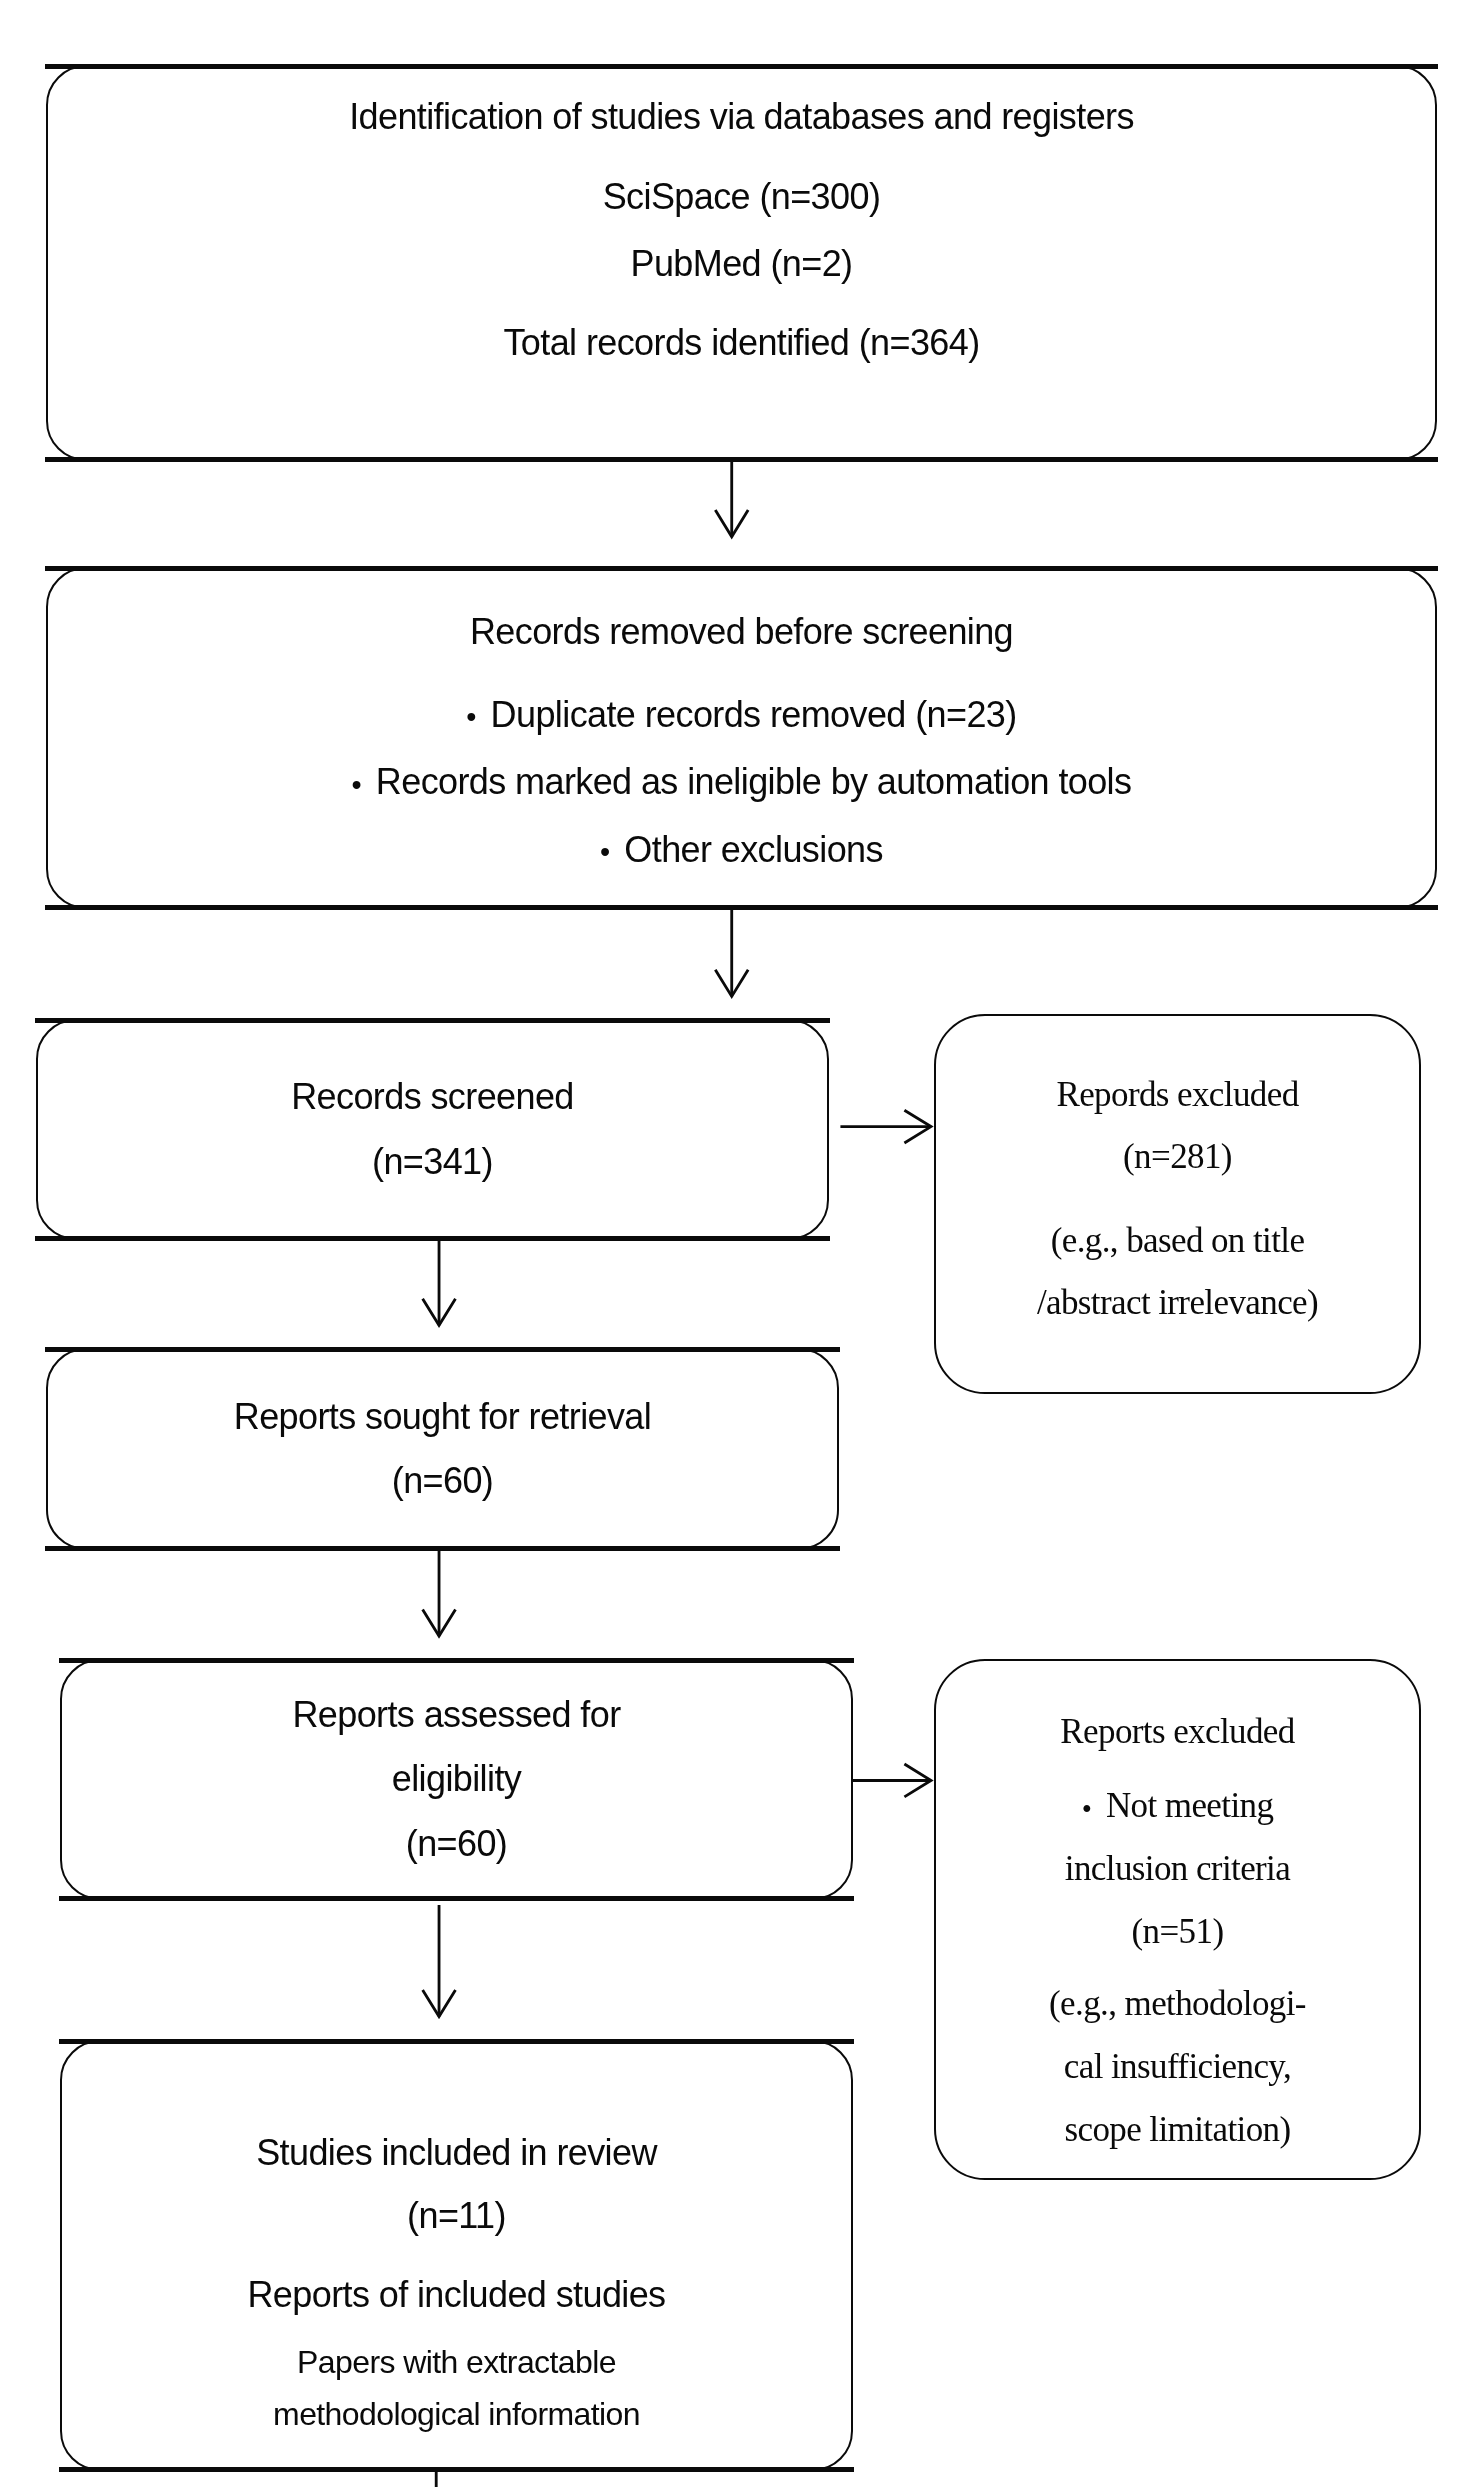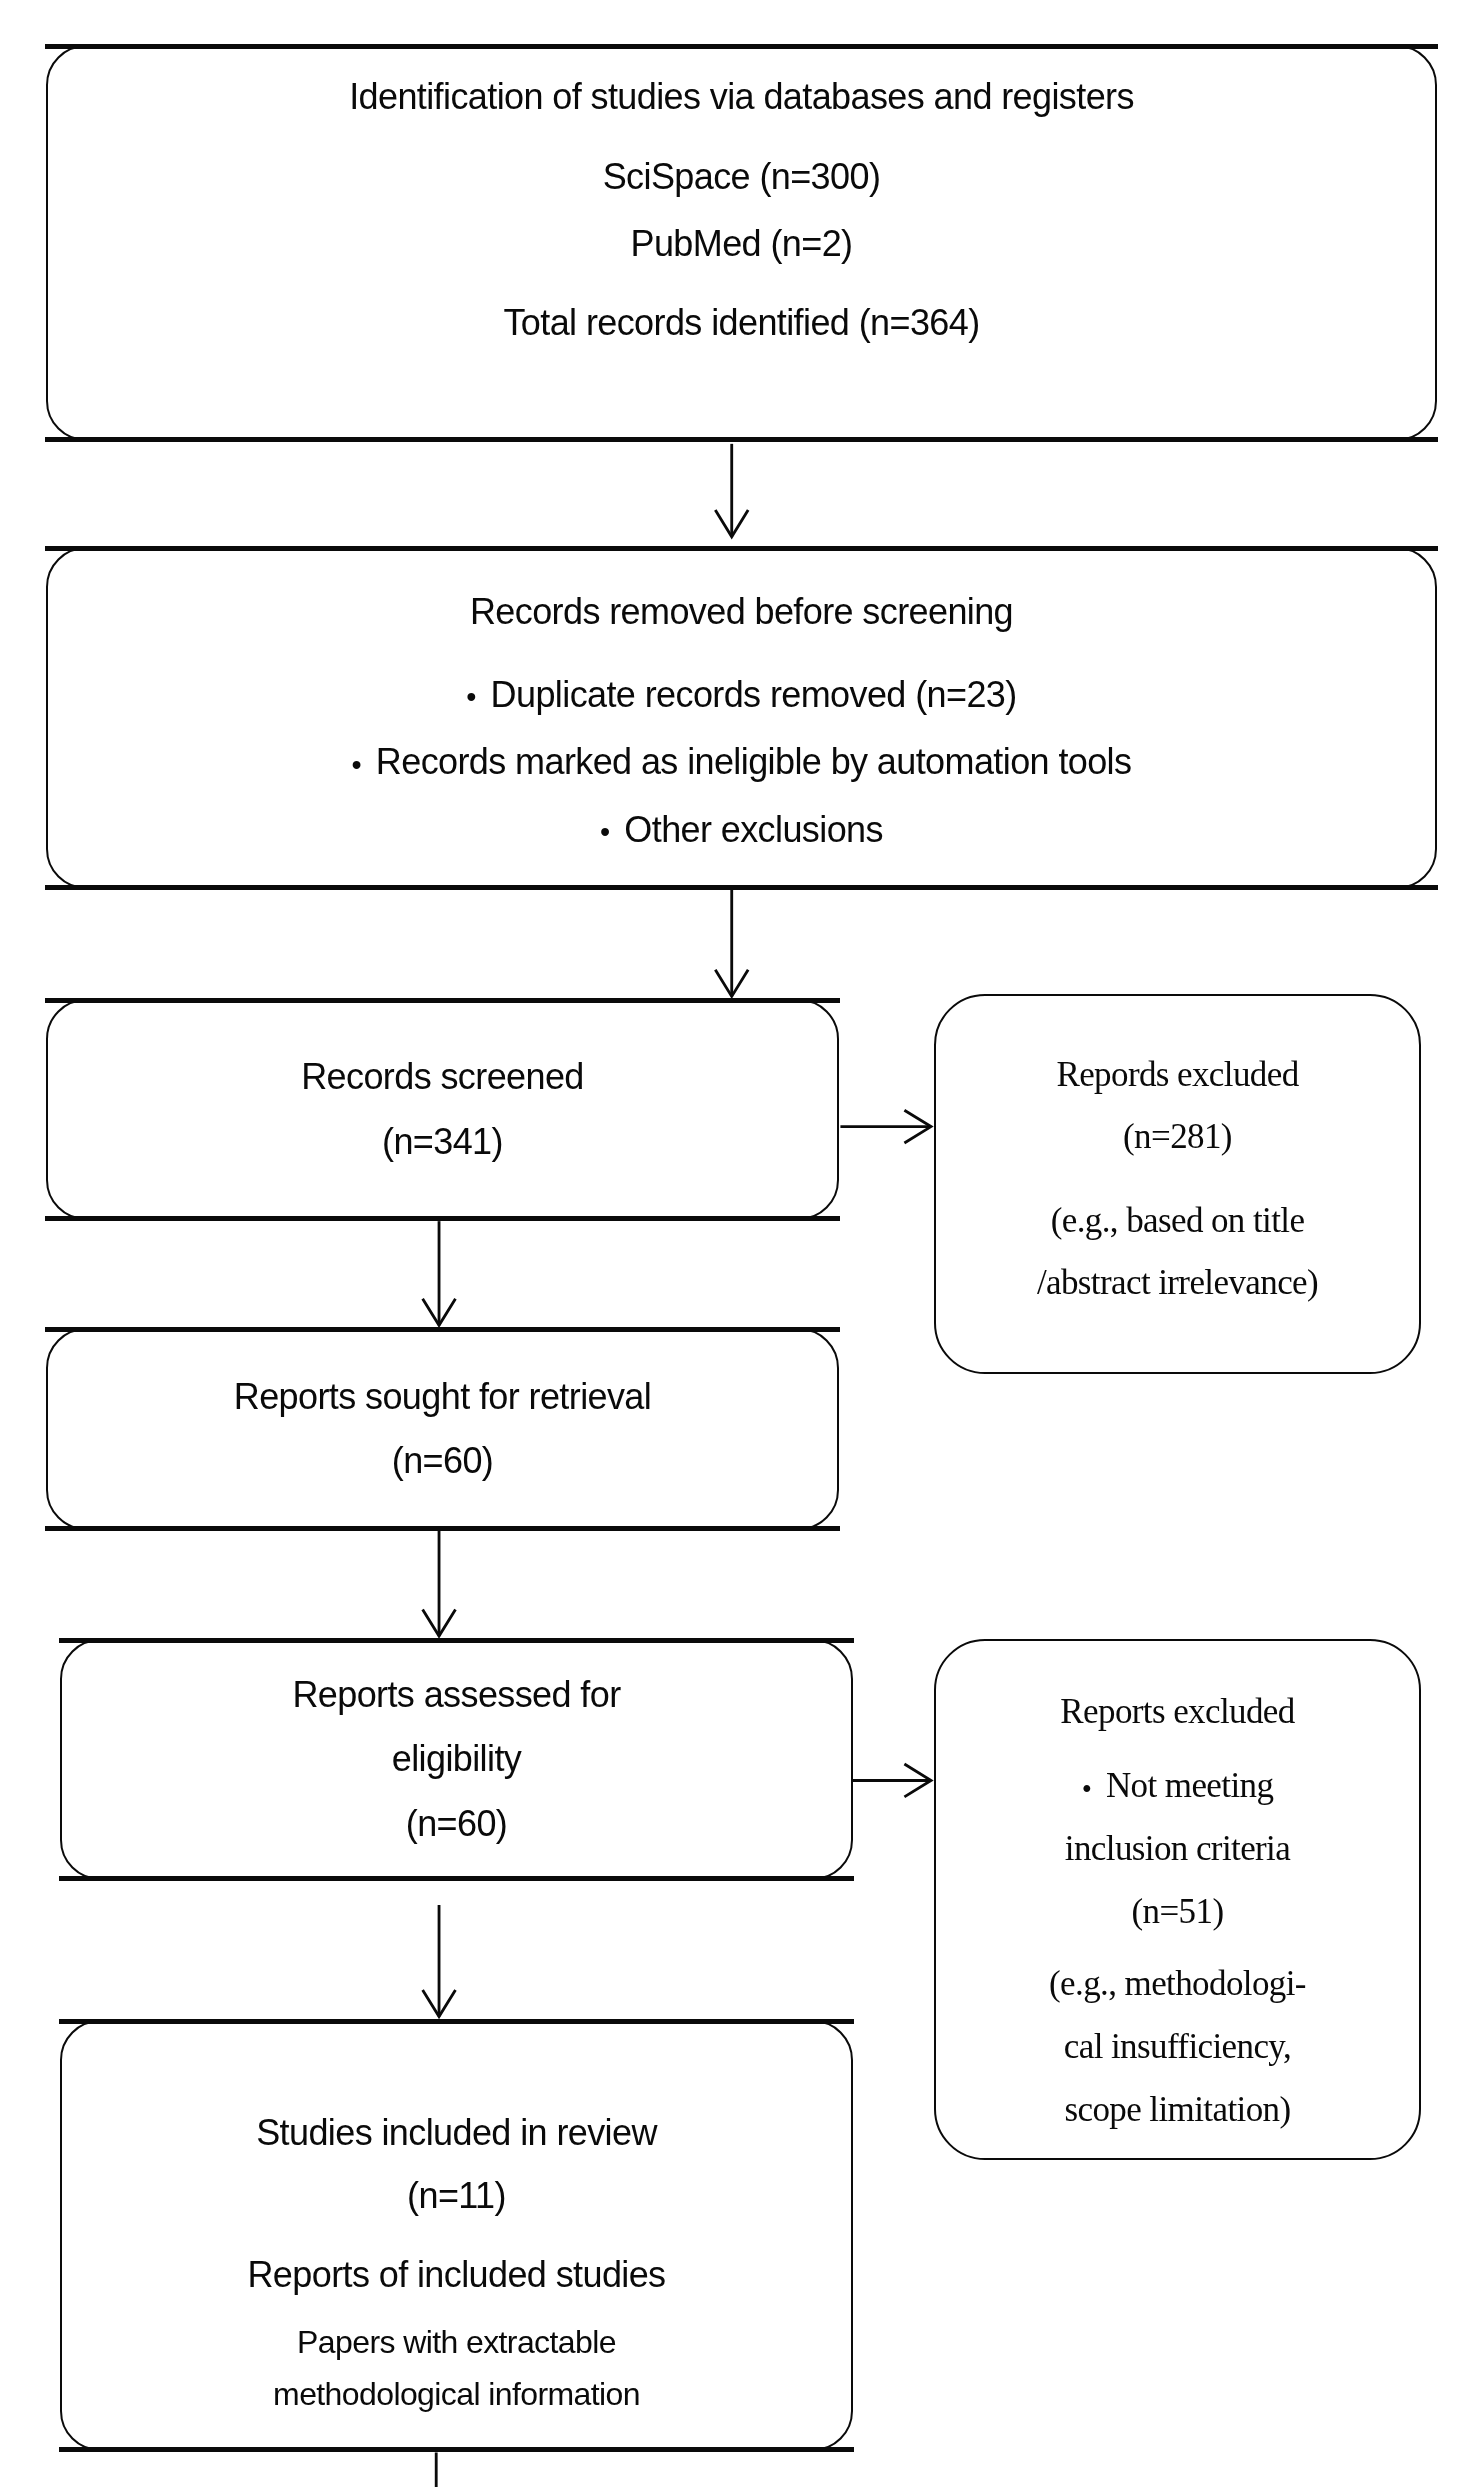--- a/index.html
+++ b/index.html
@@ -13,20 +13,21 @@
   }
   .connectors{position:absolute;left:0;top:0;width:1481px;height:2487px;}
   .connectors line,.connectors polyline{stroke:#0a0a0a;stroke-width:5;fill:none;}
   .bx{
     position:absolute;
     box-sizing:border-box;
     background:#ffffff;
     border:2.8px solid #0a0a0a;
     text-align:center;
     letter-spacing:-0.6px;
+    margin-top:20px;
   }
   .rounded70{border-radius:40px;}
   .rounded90{border-radius:51px;font-family:Liberation Serif, serif;}
   
   .heavy::before,.heavy::after{
     content:"";position:absolute;left:-2.8px;right:-2.8px;height:5.7px;background:#0a0a0a;
   }
   .heavy::before{top:-3.4px;}
   .heavy::after{bottom:-3.4px;}
   .t{font-size:36px;line-height:1.78;}
@@ -40,21 +41,21 @@
   #box-identification .title{margin-bottom:25px;}
   #box-identification .src{font-size:36px;line-height:1.85;}
   #box-identification .total{font-size:36px;line-height:1.25;margin-top:22.6px;}
 
   
   #box-removed{left:46px;top:547px;width:1391px;height:342px;padding-top:41px;}
   #box-removed .title{margin-bottom:27px;}
   #box-removed .bl{font-size:36px;line-height:1.87;}
 
   
-  #box-screened{left:46px;top:999px;width:793px;height:221px;}
+  #box-screened{left:36px;top:999px;width:793px;height:221px;}
   #box-sought{left:46px;top:1328px;width:793px;height:202px;}
   #box-assessed{left:60px;top:1639px;width:793px;height:241px;text-align:right;}
   #box-included{left:60px;top:2020px;width:793px;height:431px;padding-top:80px;}
   #box-included .ln{font-size:36px;line-height:1.74;}
   #box-included .subtitle{font-size:36px;line-height:1.74;margin-top:17px;}
   #box-included .note{margin-top:9px;}
 
   
   #box-rexcl1{left:934px;top:994px;width:487px;height:380px;padding-top:48px;}
   #box-rexcl1 .ln{font-size:35px;line-height:1.77;}

